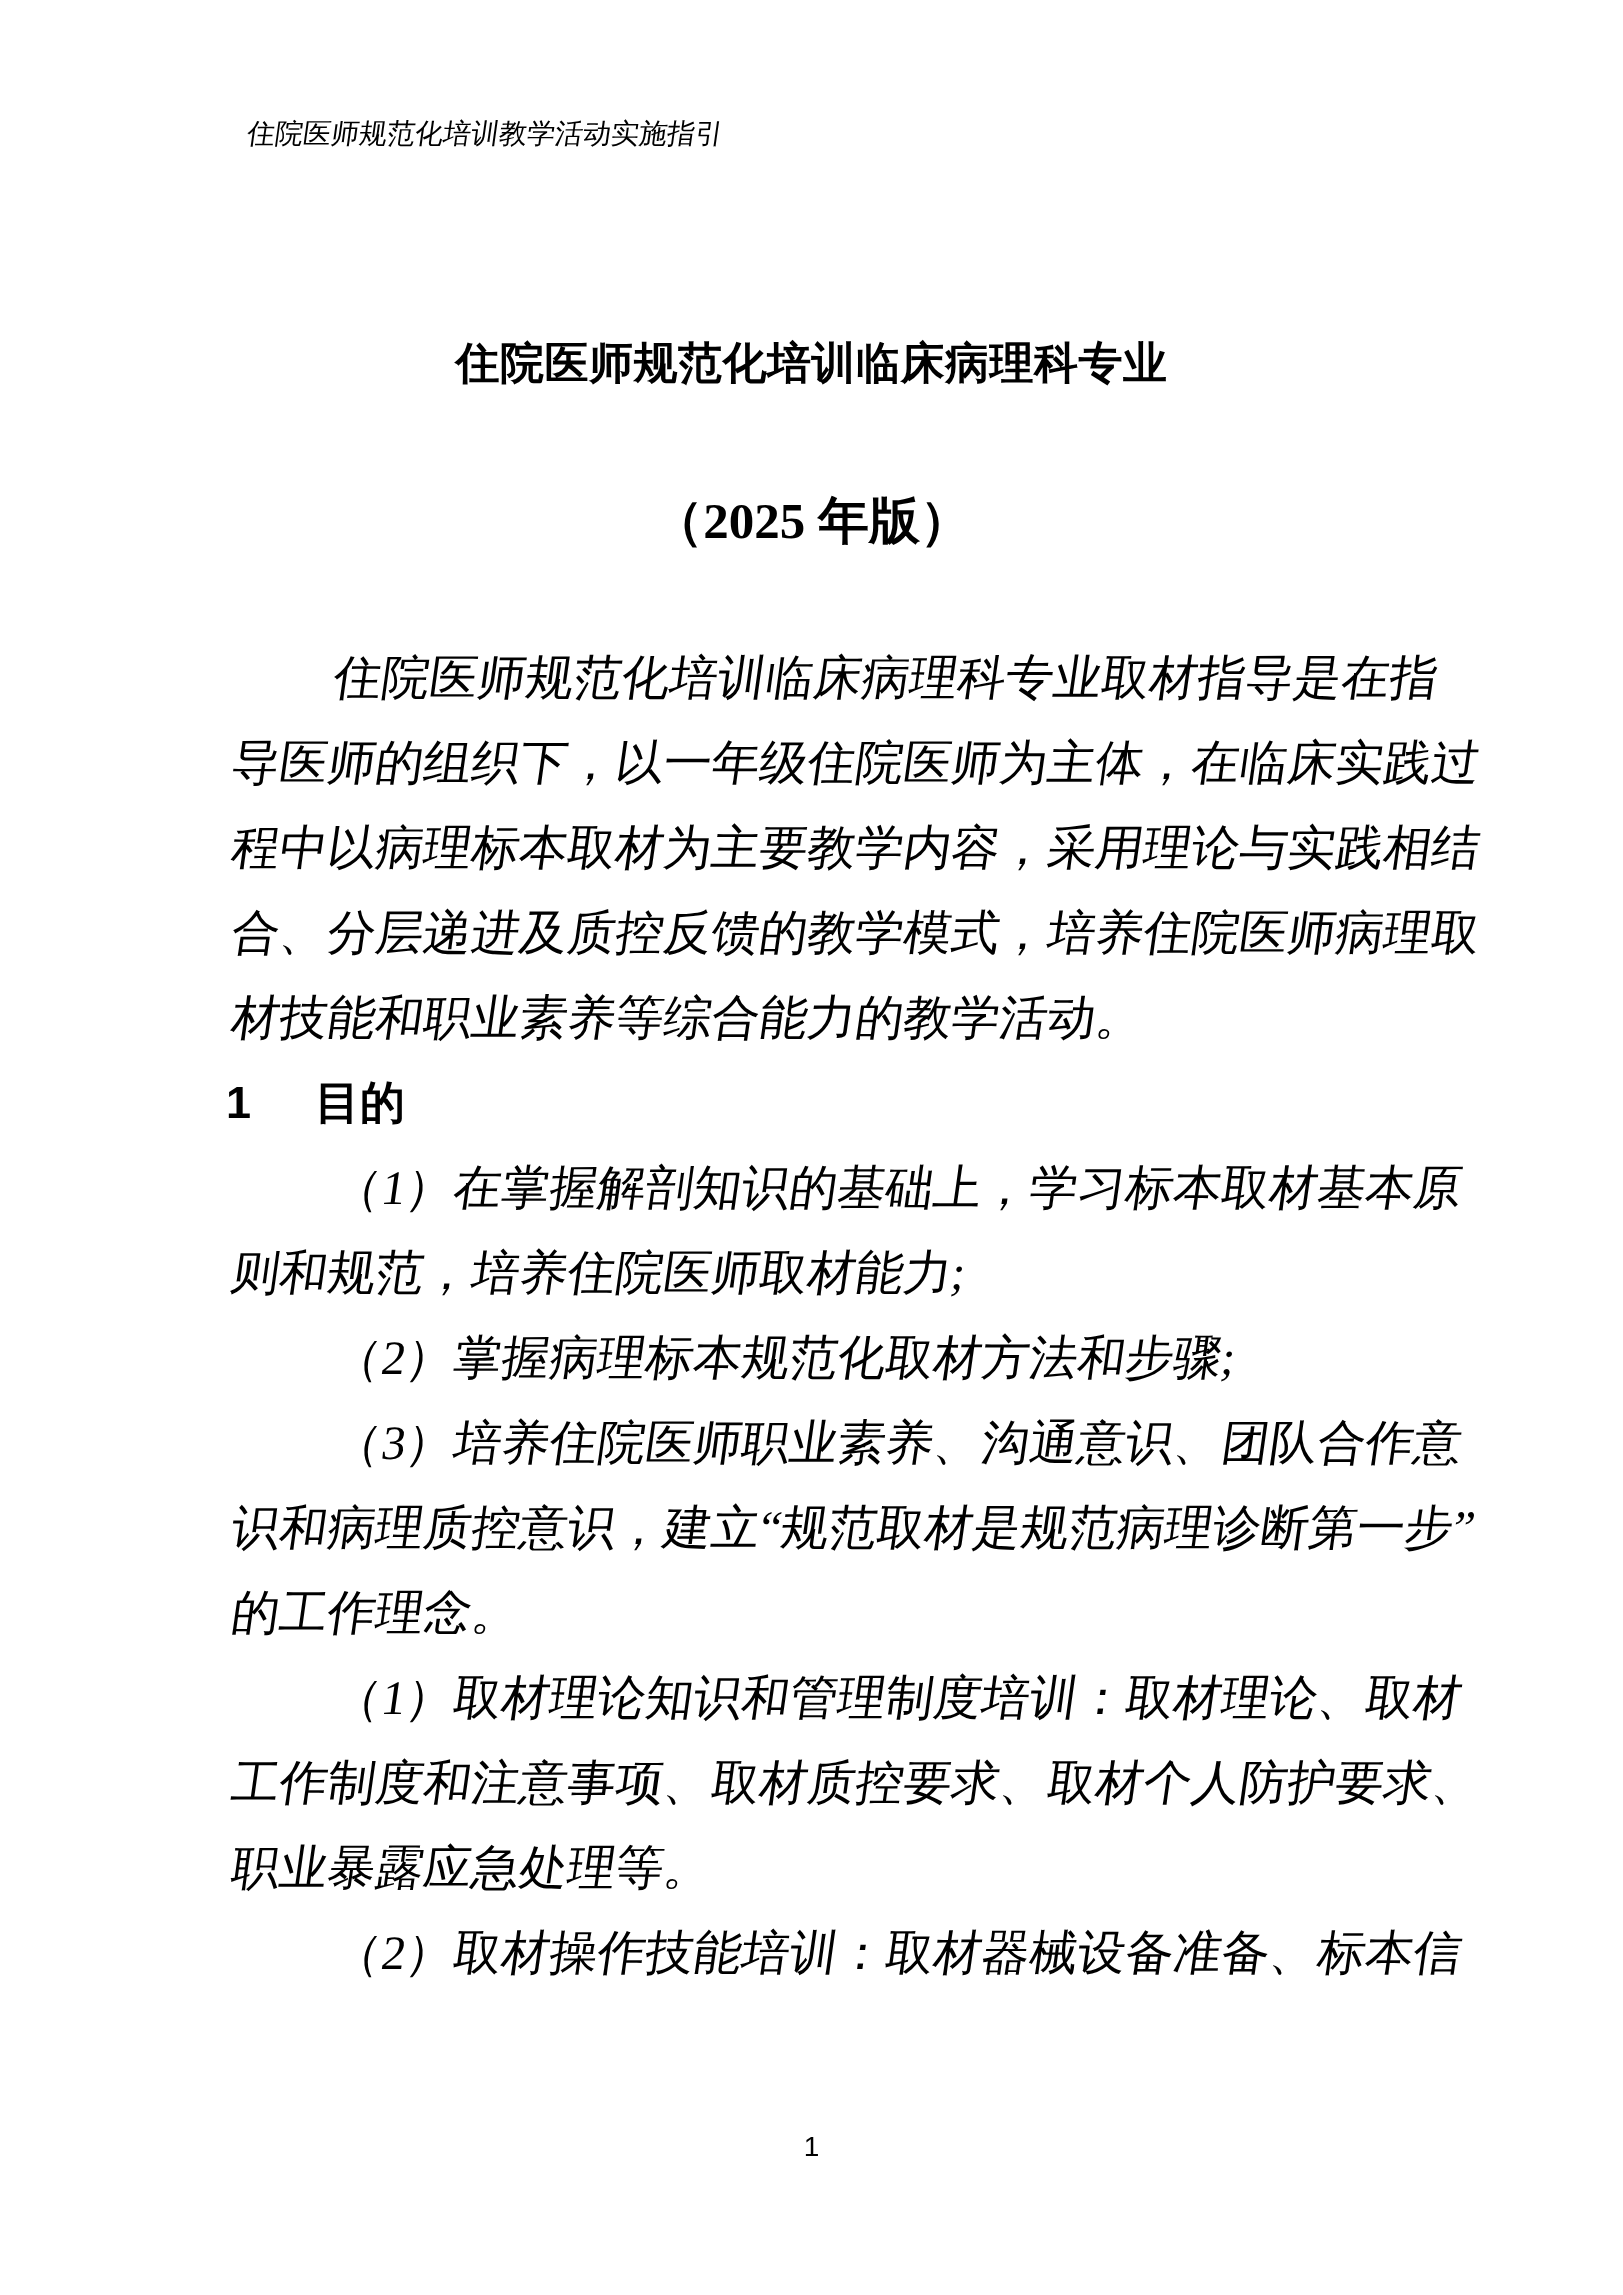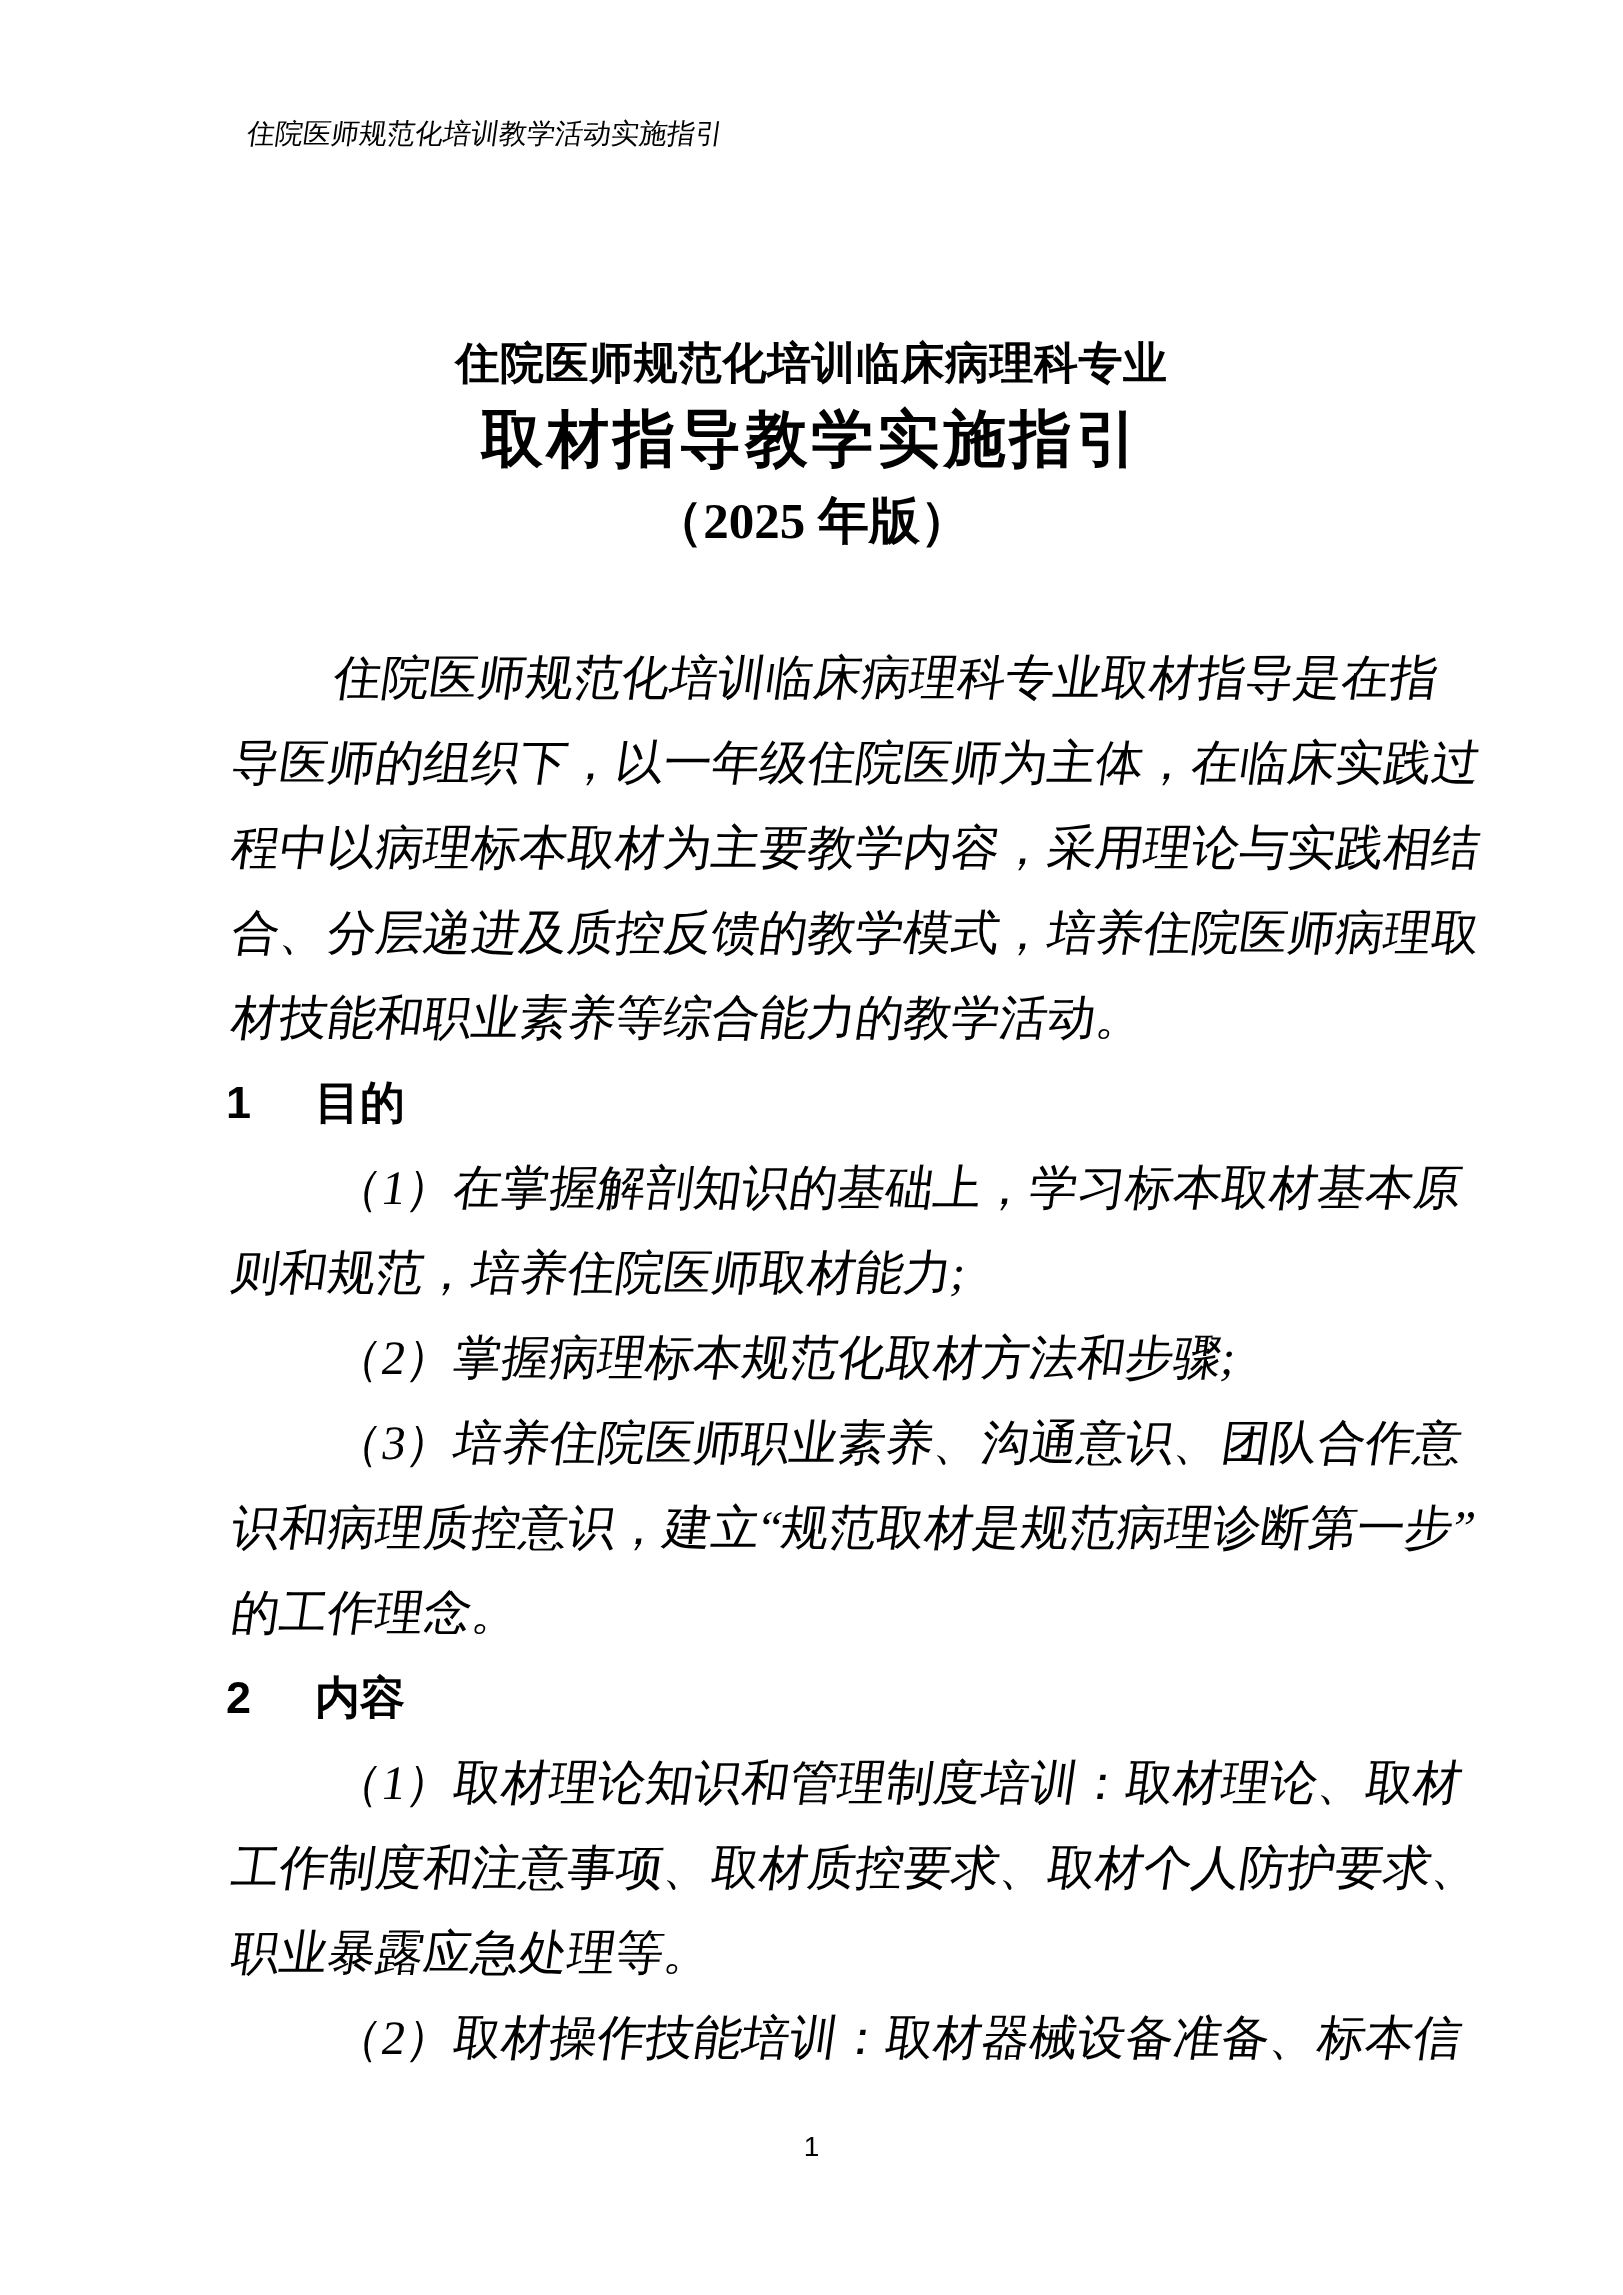--- a/index.html
+++ b/index.html
@@ -59,38 +59,36 @@
 </style>
 </head>
 <body>
 
 <div class="page">
 
   <div class="doc-header">住院医师规范化培训教学活动实施指引</div>
 
   <div class="title-line title-1">住院医师规范化培训临床病理科专业</div>
 
-  <div class="title-line title-2">取材指导教学实施指引</div>
 
   <div class="title-line title-3">（2025 年版）</div>
 
   <div class="body-block" id="body-block">
       <div class="line slant flush indent">住院医师规范化培训临床病理科专业取材指导是在指</div>
       <div class="line slant flush">导医师的组织下，以一年级住院医师为主体，在临床实践过</div>
       <div class="line slant flush">程中以病理标本取材为主要教学内容，采用理论与实践相结</div>
       <div class="line slant flush">合、分层递进及质控反馈的教学模式，培养住院医师病理取</div>
       <div class="line slant plain">材技能和职业素养等综合能力的教学活动。</div>
       <div class="line heading"><span class="heading-num">1</span><span>目的</span></div>
       <div class="line slant flush indent">（1）在掌握解剖知识的基础上，学习标本取材基本原</div>
       <div class="line slant plain">则和规范，培养住院医师取材能力;</div>
       <div class="line slant plain indent">（2）掌握病理标本规范化取材方法和步骤;</div>
       <div class="line slant flush indent">（3）培养住院医师职业素养、沟通意识、团队合作意</div>
       <div class="line slant flush">识和病理质控意识，建立“规范取材是规范病理诊断第一步”</div>
       <div class="line slant plain">的工作理念。</div>
-      <div class="line heading"><span class="heading-num">2</span><span>内容</span></div>
       <div class="line slant flush indent">（1）取材理论知识和管理制度培训：取材理论、取材</div>
       <div class="line slant flush">工作制度和注意事项、取材质控要求、取材个人防护要求、</div>
       <div class="line slant plain">职业暴露应急处理等。</div>
       <div class="line slant flush indent">（2）取材操作技能培训：取材器械设备准备、标本信</div>
     </div>
 
   <div class="page-number">1</div>
 
 </div>
 

